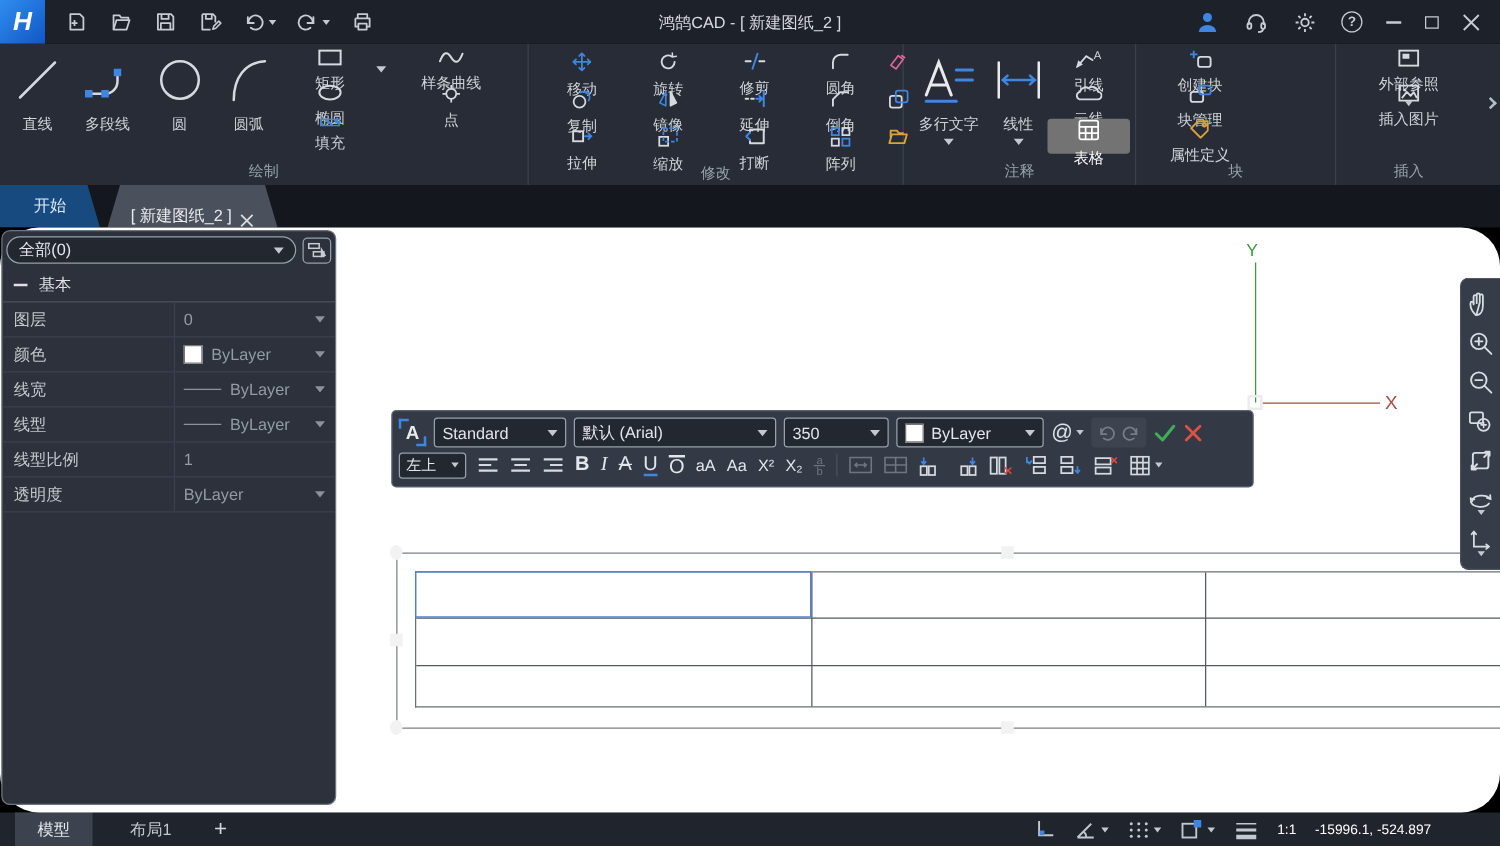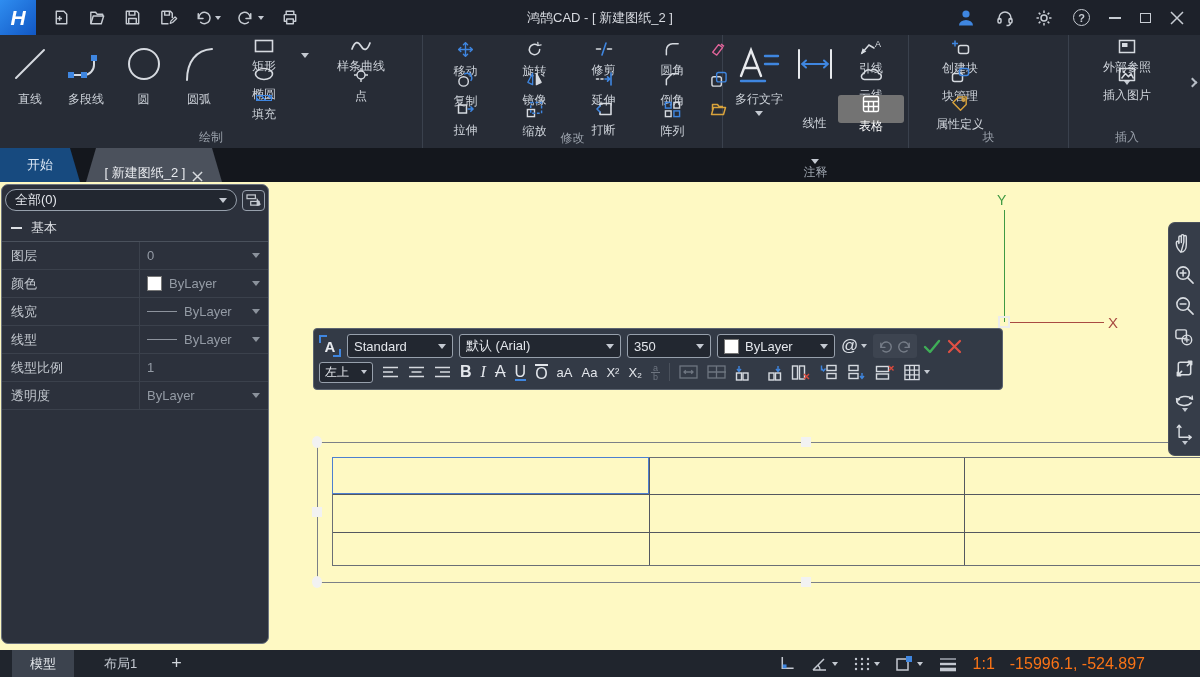--- a/index.html
+++ b/index.html
@@ -45,21 +45,21 @@
 
   
   .doctabs { height:34px; background:#14171d; display:flex; align-items:stretch; }
   .tab-start { width:80px; background:#174a7f; color:#dbe6f3; display:flex; align-items:center;
     justify-content:center; font-size:13px; clip-path:polygon(0 0,calc(100% - 10px) 0,100% 100%,0 100%); }
   .tab-doc { width:136px; margin-left:6px; background:#4b515c; color:#e9ebef; display:flex;
     align-items:flex-end; justify-content:center; gap:7px; font-size:13px;
     clip-path:polygon(10px 0,calc(100% - 10px) 0,100% 100%,0 100%); }
 
   
-  .main { position:relative; height:468px; background:#fef9c3; }
+  .main { position:relative; height:468px; background:#ffffff;border-radius:31px; }
 
   
   .props { position:absolute; left:1px; top:2px; width:268px; height:460px; background:#2c313c;
     border:1px solid #6d7480; border-radius:7px; overflow:hidden; }
   .props-filter { display:flex; align-items:center; gap:5px; padding:4px 3px; }
   .filter-combo { width:234px; height:22px; background:#222730; border:1px solid #97a0ac; border-radius:11px;
     display:flex; align-items:center; justify-content:space-between; padding:0 9px; font-size:13px; color:#e3e6eb; }
   .qsel-btn { width:23px; height:21px; border:1px solid #97a0ac; border-radius:4px;
     display:flex; align-items:center; justify-content:center; color:#c7ccd3; }
   .props-section { height:27px; border-bottom:1px solid #4a515c; display:flex; align-items:center;
@@ -128,21 +128,21 @@
     flex-direction:column; align-items:center; justify-content:space-evenly; color:#d9dde2; }
   .nav-item { display:flex; flex-direction:column; align-items:center; gap:1px; }
 
   
   .statusbar { height:27px; background:#20252d; display:flex; align-items:center; color:#c3c8d0; }
   .stab { height:27px; display:flex; align-items:center; justify-content:center; padding:0 18px; font-size:13px;margin-left:12px; }
   .stab.active { background:#3c434e; color:#e5e8ec; }
   .splus { font-size:18px; color:#d2d6dc; padding:0 16px; font-weight:300; }
   .sb-right { margin-left:auto; display:flex; align-items:center; gap:15px; padding-right:55px; }
   .sb-grp { display:flex; align-items:center; gap:3px; }
-  .sb-txt { font-size:16px; color:#f97316; }
+  .sb-txt { font-size:11px; color:#ffffff; }
 </style>
 </head>
 <body>
 
 <div class="titlebar">
   <div class="logo">H</div>
   <div class="qat">
     <span>
       <svg width="19" height="19" viewBox="0 0 20 20" fill="none" stroke="#c7ccd3" stroke-width="1.5" stroke-linejoin="round">
           <path d="M4.5 3.5h8l3 3v10h-11z"></path>
@@ -450,21 +450,21 @@
         <div class="big-ico">
           <svg width="44" height="40" viewBox="0 0 44 40" fill="none" stroke-width="2.4" stroke-linecap="round">
               <path d="M4 32L14 6l10 26M7.5 24h13" stroke="#e8eaee"></path>
               <path d="M28 12h13M28 20h13" stroke="#3f86e0"></path>
               <path d="M4 37h24" stroke="#3f86e0"></path>
             </svg>
           </div>
         <span>多行文字</span>
         <span class="caret" style="margin-top:3px;"></span>
       </div>
-      <div class="big-btn" style="width:48px;gap:24px;">
+      <div class="big-btn" style="width:48px;">
         <div class="big-ico">
           <svg width="40" height="40" viewBox="0 0 40 40" fill="none" stroke-width="2" stroke-linecap="round">
               <path d="M4 6v28M36 6v28" stroke="#e8eaee"></path>
               <path d="M7 20h26M11 16.5L7.2 20l3.8 3.5M29 16.5L32.8 20 29 23.5" stroke="#3f86e0"></path>
             </svg>
           </div>
         <span>线性</span>
         <span class="caret" style="margin-top:3px;"></span>
       </div>
       <div class="col" style="width:68px; padding-top:2px;">

